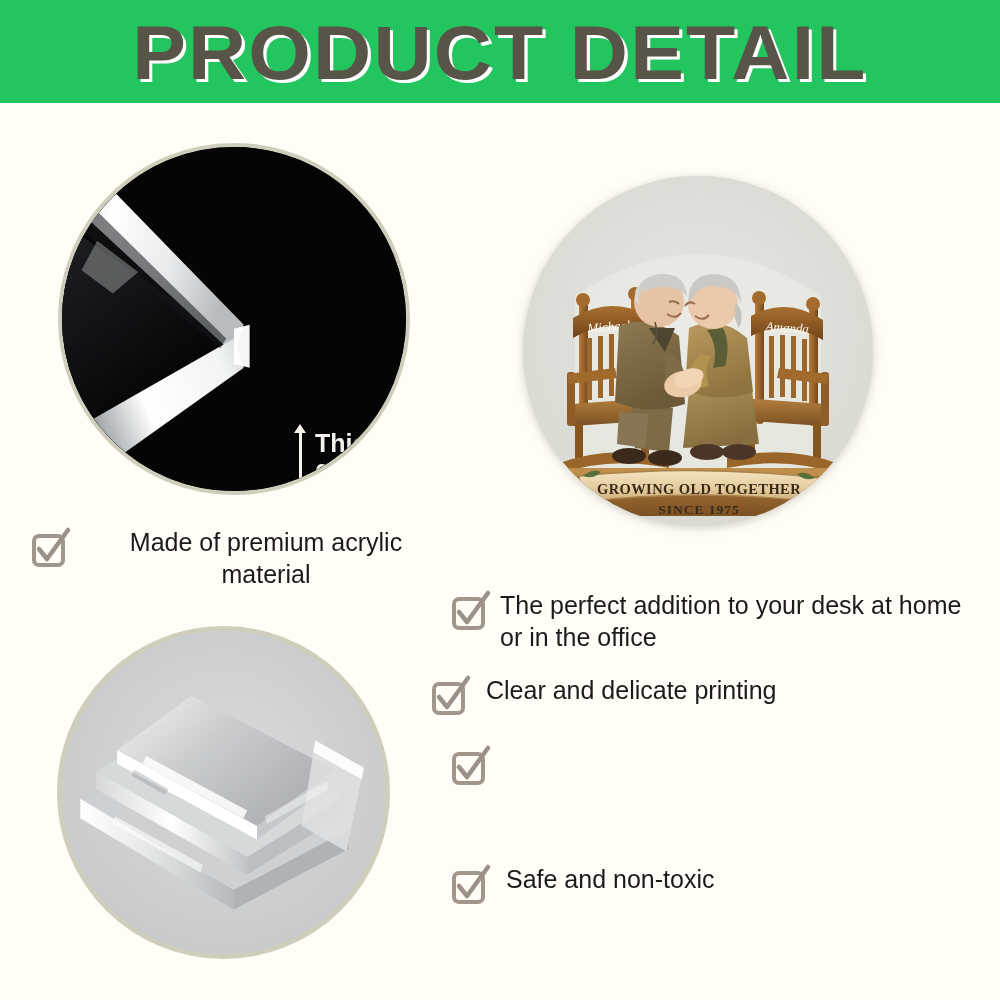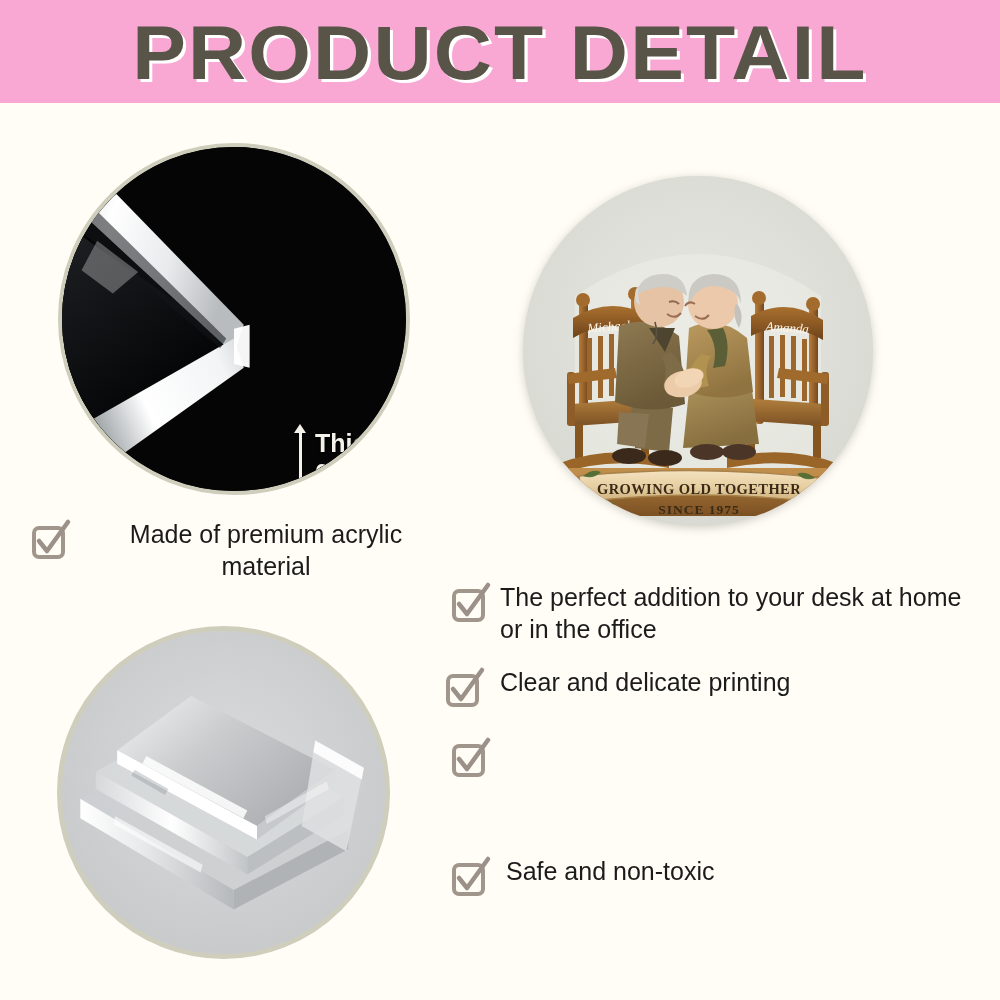--- a/index.html
+++ b/index.html
@@ -22,21 +22,21 @@
     overflow: hidden;
   }
 
   
   .header-band {
     position: absolute;
     left: 0;
     top: 0;
     width: 1000px;
     height: 103px;
-    background: #f9a8d4;
+    background: #22c55e;
     display: flex;
     align-items: center;
     justify-content: center;
   }
   .header-title {
     font-family: "Liberation Sans", sans-serif;
     font-weight: 700;
     font-size: 76px;
     line-height: 80px;
     letter-spacing: 2px;
@@ -145,20 +145,21 @@
     position: absolute;
     inset: -5px;
   }
 
   
   .check-row {
     position: absolute;
     display: flex;
     align-items: flex-start;
     gap: 16px;
+    margin-top: 8px;
   }
   .checkbox {
     position: relative;
     width: 40px;
     height: 40px;
     flex: 0 0 auto;
     margin-top: 2px;
   }
   .checkbox .box {
     position: absolute;
@@ -186,21 +187,21 @@
     left: 30px;
     top: 518px;
     width: 420px;
   }
   .row-left .check-text {
     text-align: center;
     width: 360px;
   }
 
   .row-r1 { left: 450px; top: 581px; width: 540px; gap: 10px; }
-  .row-r2 { left: 444px; top: 666px; width: 540px; }
+  .row-r2 { left: 430px; top: 666px; width: 540px; }
   .row-r3 { left: 450px; top: 736px; width: 540px; }
   .row-r4 { left: 450px; top: 855px; width: 540px; }
 </style>
 </head>
 <body>
 
 <div class="page">
 
   <div class="header-band">
     <div class="header-title">PRODUCT DETAIL</div>

